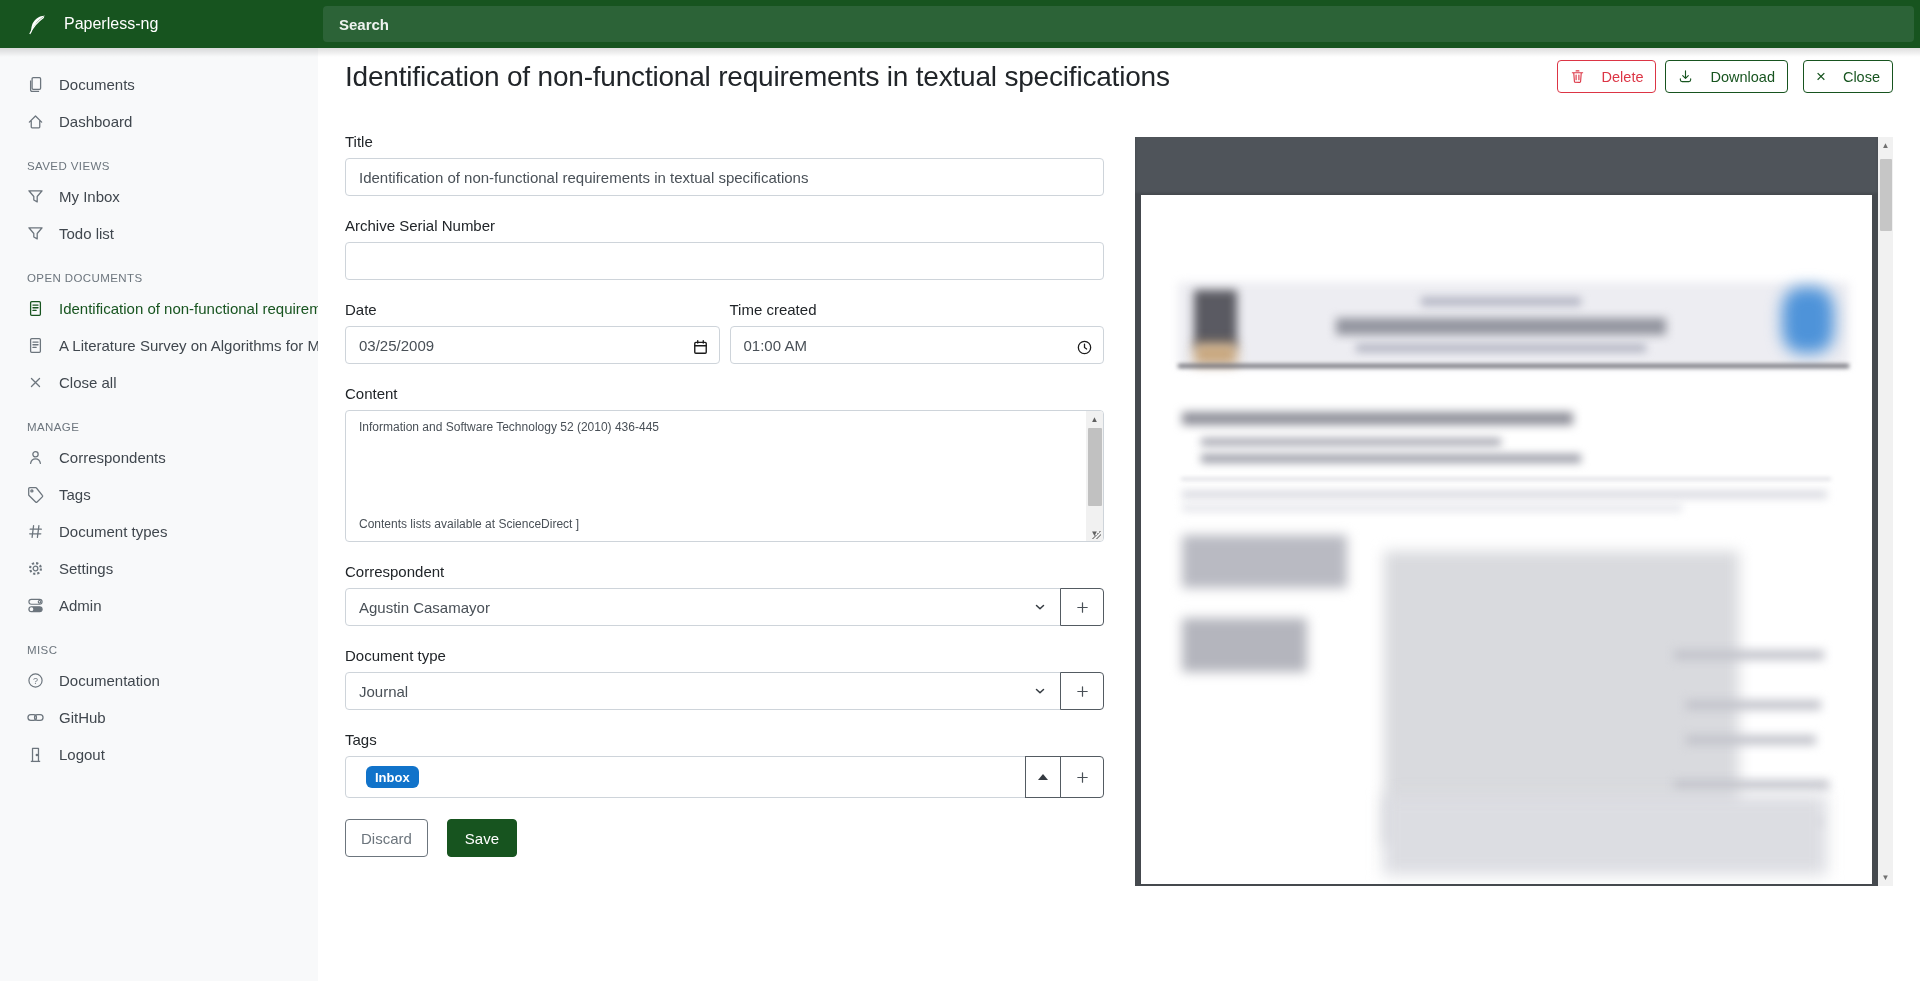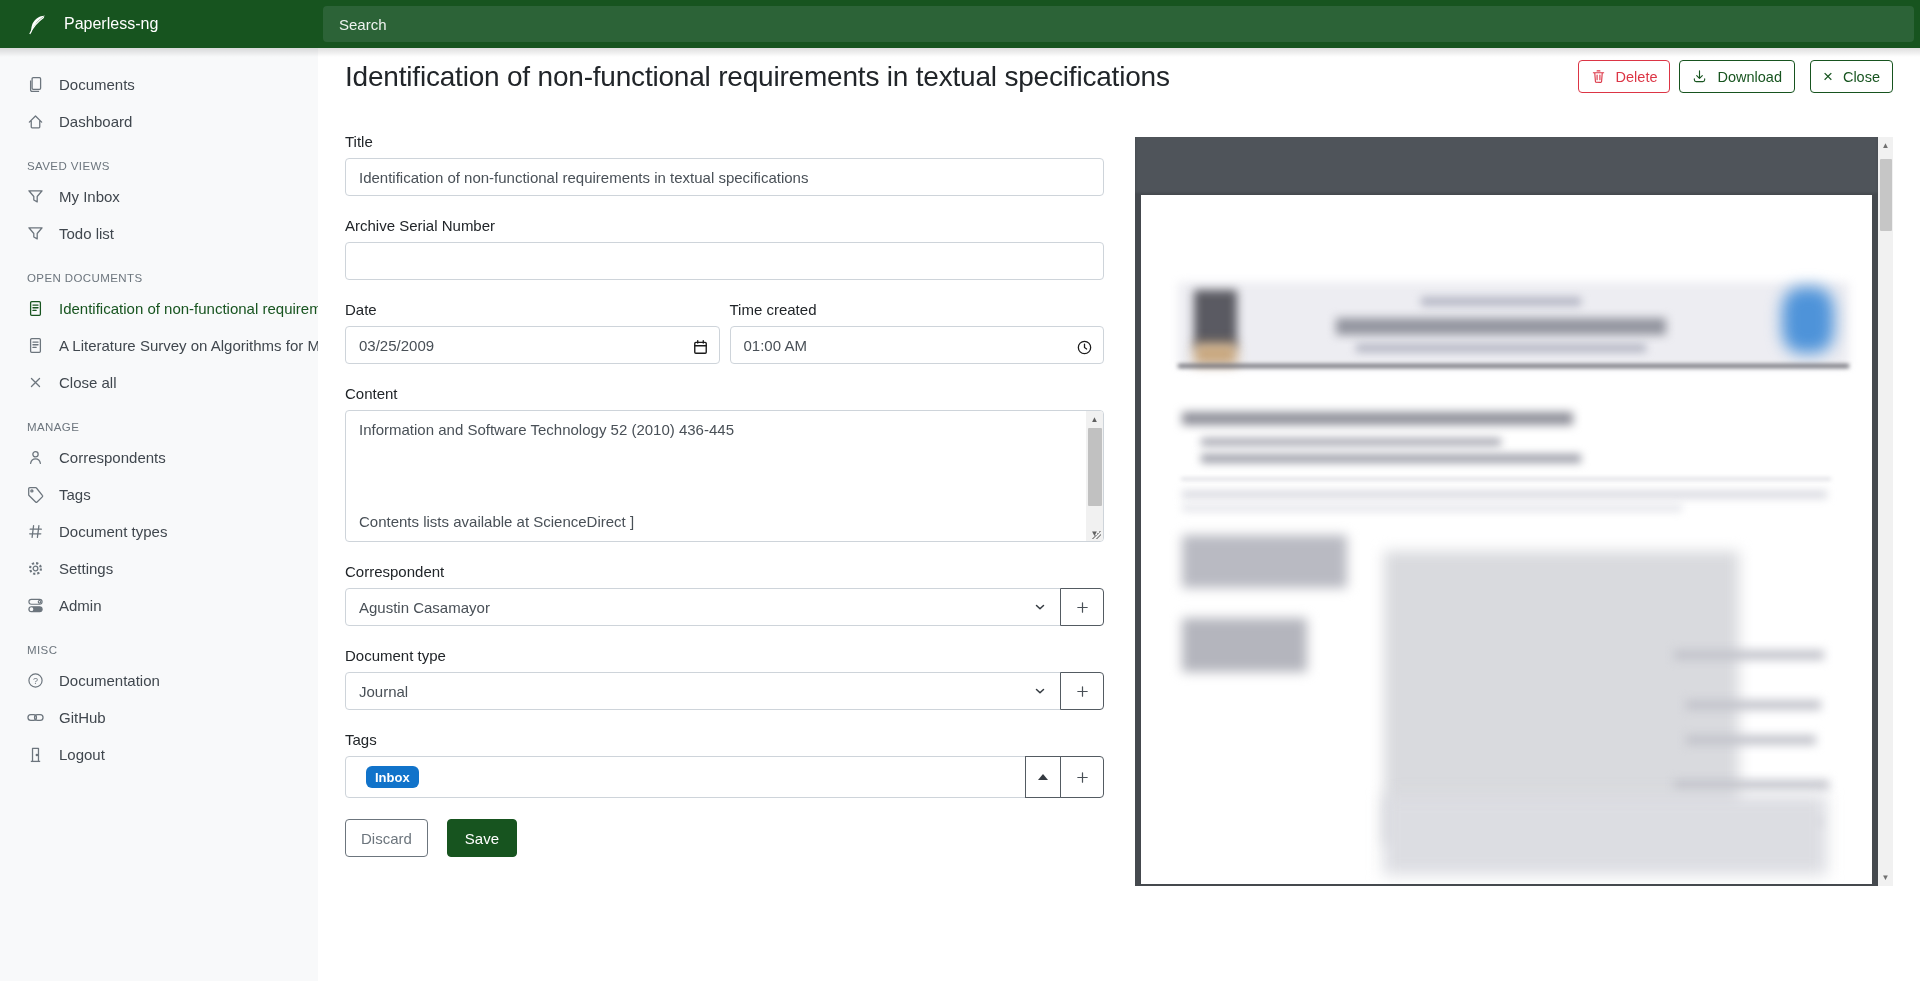--- a/index.html
+++ b/index.html
@@ -8,60 +8,60 @@
     position:relative; overflow:hidden; background:#fff;
     font-family:"Liberation Sans", sans-serif; color:#212529;
   }
 
   
   .topbar { position:absolute; top:0; left:0; width:1920px; height:48px; background:#17541f; z-index:20; }
   .brand { position:absolute; left:0; top:0; width:318px; height:48px; display:flex; align-items:center; gap:17px; padding-left:26px; color:#fff; font-size:16px; cursor:pointer; }
   .search-input {
     position:absolute; left:323px; top:6px; width:1591px; height:36px;
     background:#2c6337; border:none; border-radius:4px; outline:none;
-    color:#fff; padding:0 16px; font-size:15px; font-family:"Liberation Sans", sans-serif;
+    color:#fff; padding:0 16px; font-size:15px; font-family:"Liberation Sans", sans-serif;font-weight:bold;
   }
   .search-input::placeholder { color:rgba(255,255,255,.92); }
   .top-shadow { position:absolute; top:48px; left:0; width:1920px; height:9px; background:linear-gradient(rgba(0,0,0,.13), rgba(0,0,0,0)); pointer-events:none; z-index:15; }
 
   
   .sidebar { position:absolute; top:48px; left:0; bottom:0; width:318px; background:#f8f9fa; padding-top:18px; overflow:hidden; z-index:10; }
   .nav-item { display:flex; align-items:center; height:37px; padding-left:27px; gap:15px; font-size:15px; color:#40474e; cursor:pointer; white-space:nowrap; }
   .nav-item .nav-icon { color:#6c757d; flex:0 0 auto; display:flex; }
   .nav-item.active { color:#17541f; }
   .nav-item.active .nav-icon { color:#17541f; }
   .nav-section { margin:20px 0 6px 27px; font-size:11.5px; letter-spacing:.4px; color:#6c757d; }
   svg.i { width:17px; height:17px; }
 
   
   .doc-header { position:absolute; left:345px; top:60px; width:1548px; display:flex; justify-content:space-between; align-items:center; }
   .doc-title { font-size:28px; font-weight:400; color:#212529; letter-spacing:-.2px; }
   .actions { display:flex; align-items:center; }
-  .btn { display:inline-flex; align-items:center; gap:10px; height:33px; padding:0 12px; border-radius:4px; background:#fff; font-size:14.5px; font-family:"Liberation Sans", sans-serif; cursor:pointer; }
+  .btn { display:inline-flex; align-items:center; gap:17px; height:33px; padding:0 12px; border-radius:4px; background:#fff; font-size:14.5px; font-family:"Liberation Sans", sans-serif; cursor:pointer; }
   .btn-del { border:1px solid #dc3545; color:#dc3545; }
   .btn-dl  { border:1px solid #17541f; color:#17541f; margin-left:9px; }
   .btn-cl  { border:1px solid #17541f; color:#17541f; margin-left:15px; }
   .x-glyph { font-size:17px; line-height:1; }
 
   
   .form { position:absolute; left:345px; top:133px; width:759px; }
   .group { margin-bottom:21px; }
   .lbl { display:block; font-size:15px; color:#212529; margin-bottom:7px; line-height:18px; }
   .ctl {
     width:100%; height:38px; border:1px solid #ced4da; border-radius:4px;
     padding:0 13px; font-size:15px; color:#495057; background:#fff; outline:none;
     font-family:"Liberation Sans", sans-serif;
   }
   .row2 { display:flex; gap:10px; }
   .row2 > div { flex:1; position:relative; }
   .field-icon { position:absolute; right:11px; bottom:8px; pointer-events:auto; cursor:pointer; color:#1b1b1b; display:flex; }
 
   
   .textarea { position:relative; width:759px; height:132px; border:1px solid #ced4da; border-radius:4px; background:#fff; overflow:hidden; }
-  .textarea .tx { position:absolute; left:0; top:0; right:17px; bottom:0; padding:8px 13px; font-size:15px; color:#495057; line-height:1.45; display:flex; flex-direction:column; justify-content:space-between; }
+  .textarea .tx { position:absolute; left:0; top:0; right:17px; bottom:0; padding:8px 13px; font-size:12px; color:#495057; line-height:1.45; display:flex; flex-direction:column; justify-content:space-between; }
   .sb { position:absolute; right:0; top:0; width:17px; bottom:0; background:#f1f1f1; }
   .sb .arr { position:absolute; left:0; width:17px; height:16px; display:flex; align-items:center; justify-content:center; color:#606060; font-size:8px; }
   .sb .arr.up { top:0; } .sb .arr.dn { bottom:0; }
   .sb .thumb { position:absolute; left:1.5px; width:14px; background:#c1c1c1; border-radius:1px; }
   .resize-grip { position:absolute; right:2px; bottom:2px; width:9px; height:9px; cursor:nwse-resize;
     background:linear-gradient(135deg, transparent 50%, #9a9a9a 50%, #9a9a9a 57%, transparent 57%, transparent 72%, #9a9a9a 72%, #9a9a9a 79%, transparent 79%); }
 
   
   .igroup { display:flex;text-align:right; }
   .select { flex:1; height:38px; border:1px solid #ced4da; border-radius:4px 0 0 4px; background:#fff; display:flex; align-items:center; padding:0 13px; font-size:15px; color:#495057; cursor:pointer; }

